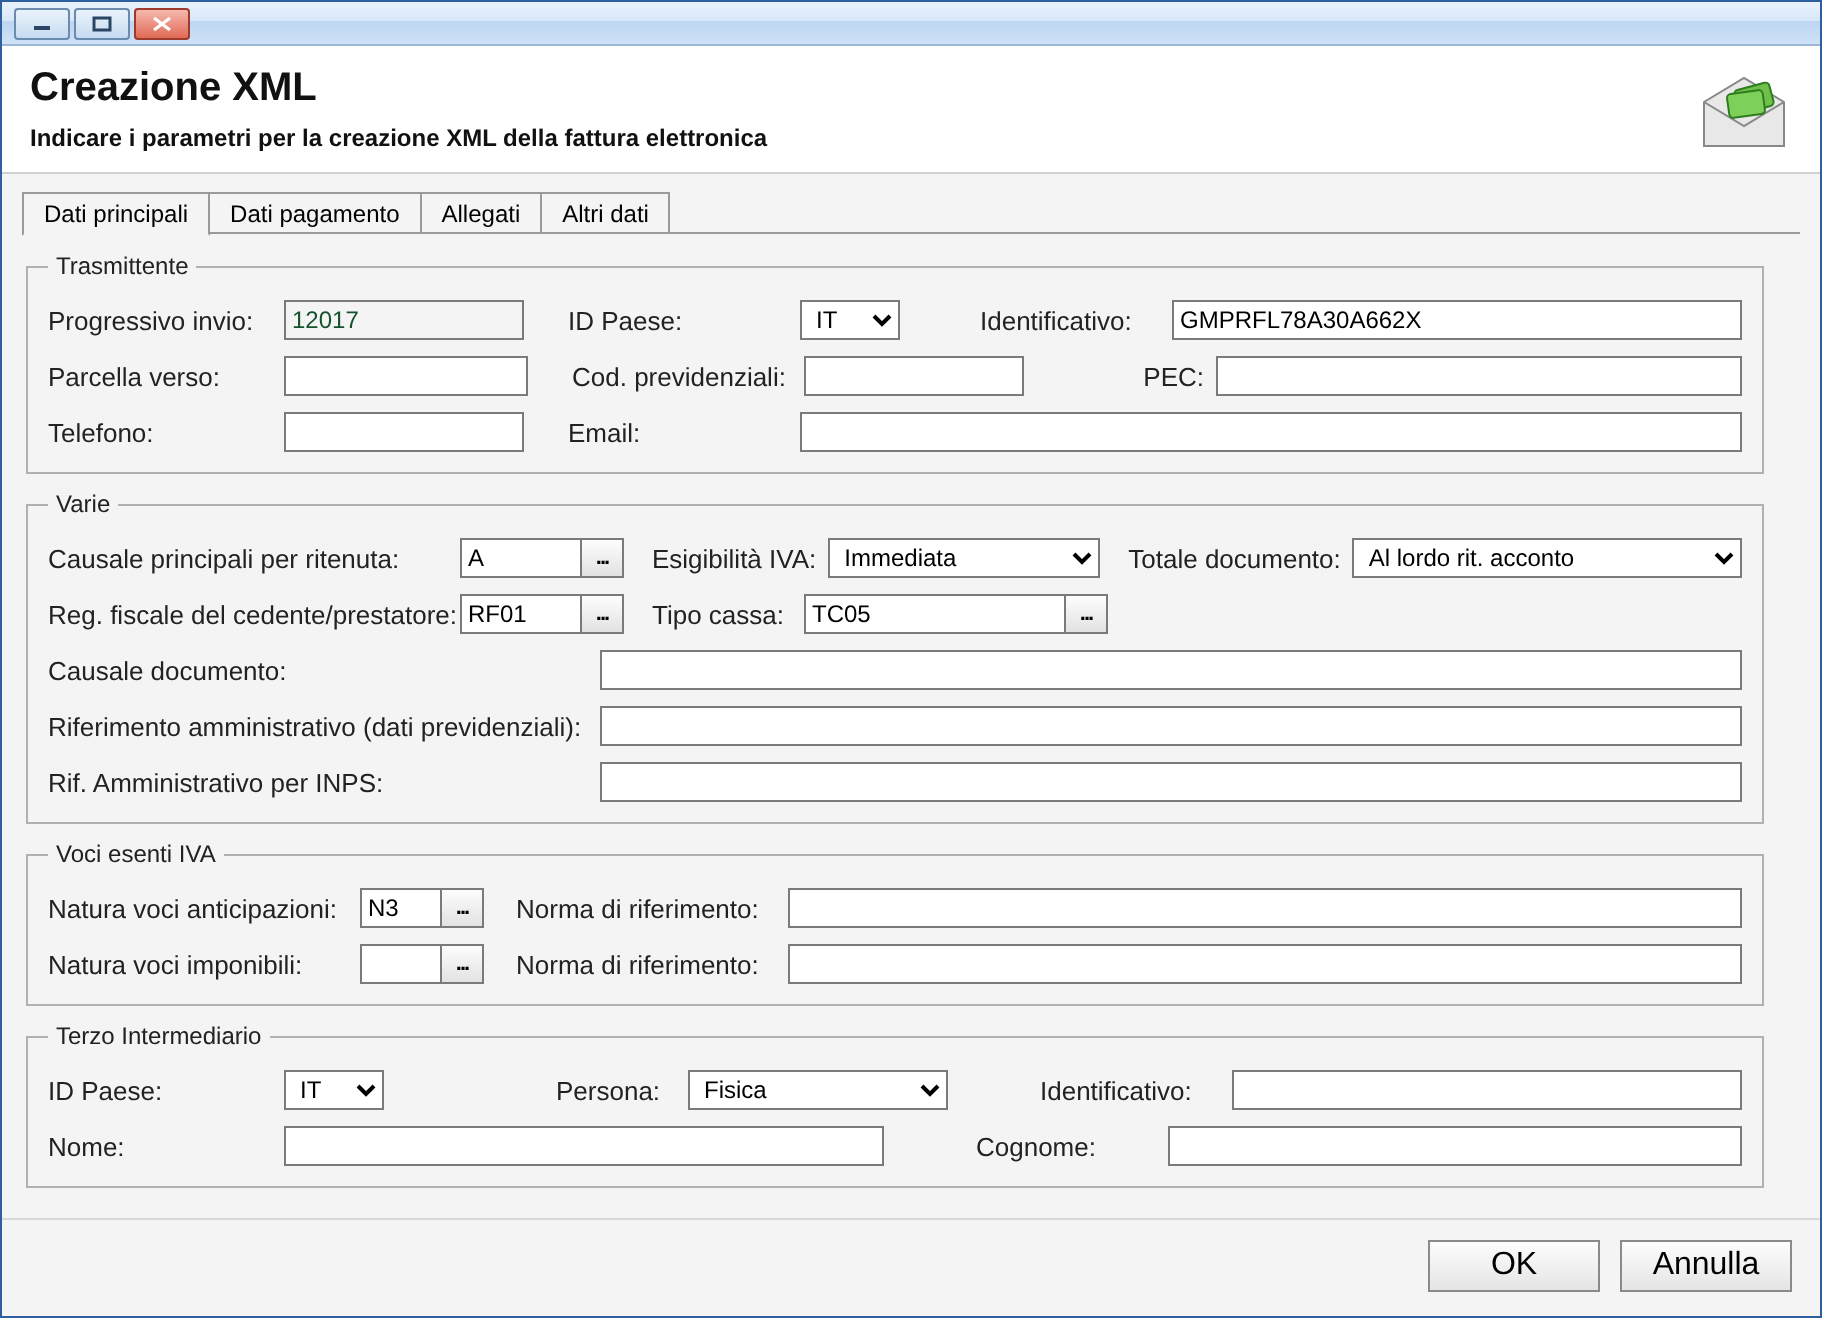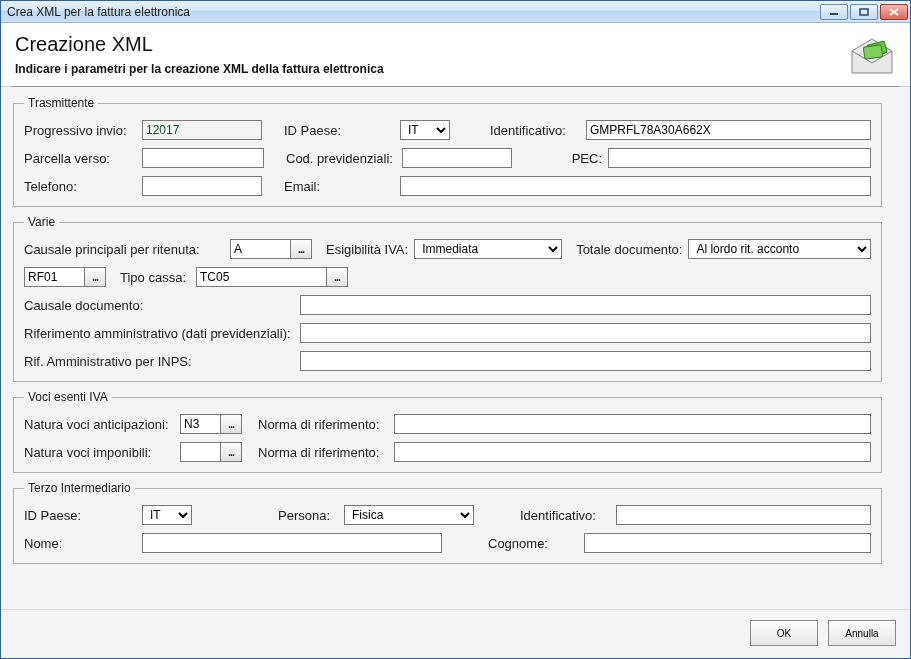--- a/index.html
+++ b/index.html
@@ -57,21 +57,21 @@
   }
   .header {
     background:#fff;
     padding:10px 14px 10px 14px;
     border-bottom:1px solid #d0d0d0;
     position:relative;
   }
   .header h1 {
     margin:0 0 6px 0;
     font-size:20px;
-    font-weight:normal;
+    font-weight:bold;
     color:#111;
   }
   .header .sub {
     font-size:12px;
     font-weight:bold;
     color:#111;
   }
   .header .hdr-icon {
     position:absolute;
     right:14px; top:14px;
@@ -172,36 +172,35 @@
   }
   .buttonbar {
     display:flex;
     justify-content:flex-end;
     gap:10px;
     padding:10px 14px 12px 0;
     border-top:1px solid #d9d9d9;
     background:#f4f4f4;
   }
   button.std {
-    width:68px;
+    width:86px;
     height:26px;
     border:1px solid #8a8a8a;
     background:linear-gradient(to bottom,#fdfdfd,#e5e5e5);
     font-family:inherit;
-    font-size:10px;
+    font-size:16px;
     cursor:default;
   }
 </style>
 </head>
 <body>
 
 <div class="window">
 
   <div class="titlebar">
-    <span class="titlebar-text">Crea XML per la fattura elettronica</span>
     <div class="win-btns">
       <div class="win-btn">
         <svg width="10" height="8" viewBox="0 0 10 8">
             <rect x="1" y="5" width="8" height="2" fill="#2a4665"></rect>
           </svg>
       </div>
       <div class="win-btn">
         <svg width="10" height="8" viewBox="0 0 10 8">
             <rect x="1" y="1" width="8" height="6" fill="none" stroke="#2a4665" stroke-width="1.5"></rect>
           </svg>
@@ -222,20 +221,26 @@
       <div class="hdr-icon">
         <svg viewBox="0 0 48 40" width="48" height="40">
           <polygon points="4,14 24,2 44,14 44,36 4,36" fill="#e8e8e8" stroke="#888" stroke-width="1"></polygon>
           <polyline points="4,14 24,26 44,14" fill="none" stroke="#888" stroke-width="1"></polyline>
           <rect x="20" y="6" width="18" height="12" rx="2" fill="#6fbf4b" stroke="#2e7d1e" transform="rotate(-15 29 12)"></rect>
           <rect x="16" y="9" width="18" height="12" rx="2" fill="#7fcf5b" stroke="#2e7d1e" transform="rotate(-8 25 15)"></rect>
         </svg>
       </div>
     </div>
 
+    <div class="tabs-row">
+      <div class="tab active">Dati principali</div>
+      <div class="tab">Dati pagamento</div>
+      <div class="tab">Allegati</div>
+      <div class="tab">Altri dati</div>
+    </div>
     <div class="tabline"></div>
 
     <div class="panel">
 
       <fieldset>
         <legend>Trasmittente</legend>
 
         <div class="row">
           <label class="lbl" style="width:112px">Progressivo invio:</label>
           <input class="txt" readonly="" style="width: 120px;" value="12017">
@@ -269,30 +274,31 @@
       <fieldset>
         <legend>Varie</legend>
 
         <div class="row">
           <label class="lbl" style="width:200px">Causale principali per ritenuta:</label>
           <div class="ellips-wrap">
             <input class="txt" style="width: 60px;" value="A">
             <div class="ellips-btn">...</div>
           </div>
           <label class="lbl" style="margin-left:8px">Esigibilità IVA:</label>
-          <select class="sel" style="width:148px">
+          <select class="sel" style="width:136px">
             <option>Immediata</option>
           </select>
           <label class="lbl" style="margin-left:8px">Totale documento:</label>
           <select class="sel" style="flex:1">
             <option>Al lordo rit. acconto</option>
           </select>
         </div>
 
         <div class="row">
+          <label class="lbl" style="width:200px">Reg. fiscale del cedente/prestatore:</label>
           <div class="ellips-wrap">
             <input class="txt" style="width: 60px;" value="RF01">
             <div class="ellips-btn">...</div>
           </div>
           <label class="lbl" style="margin-left:8px;width:70px">Tipo cassa:</label>
           <div class="ellips-wrap">
             <input class="txt" style="width: 130px;" value="TC05">
             <div class="ellips-btn">...</div>
           </div>
         </div>

